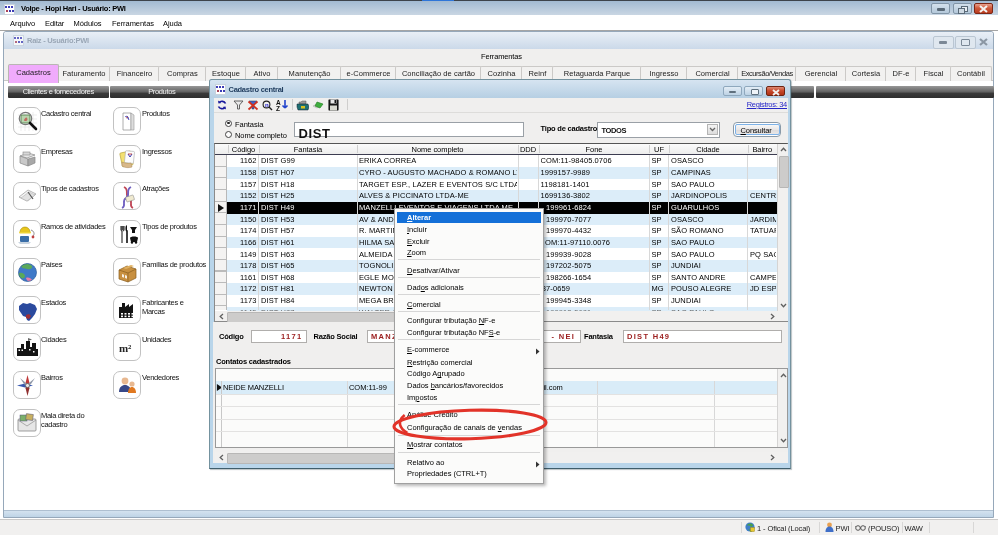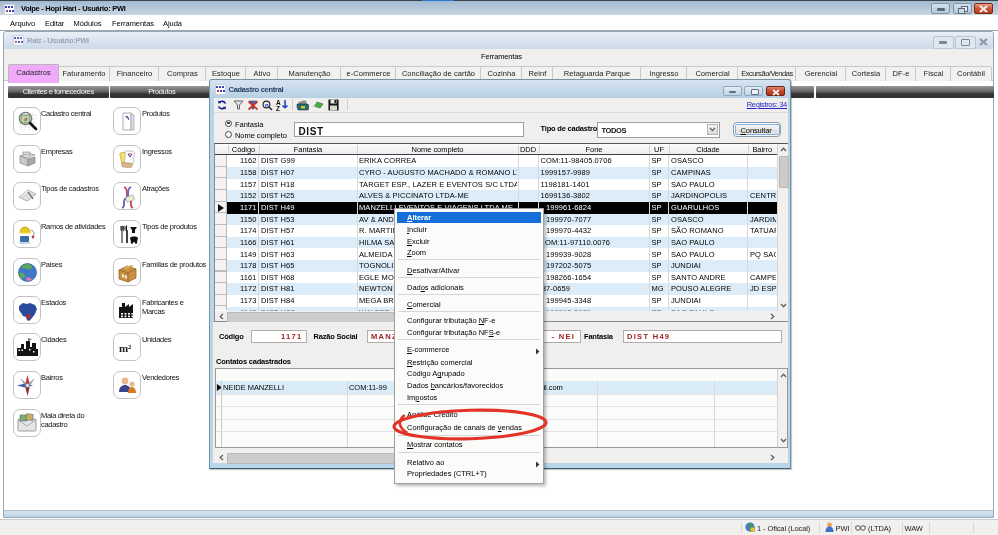--- a/index.html
+++ b/index.html
@@ -326,21 +326,21 @@
   </div>
 
   <div class="abs" style="left:4px;top:32.5px;width:574px;height:30px;background:#f0efee;">
     <div class="abs" style="left:11px;top:7px;width:7px;height:7px;border:1px solid #444;border-radius:50%;background:#fdfdfd;box-sizing:border-box;">
           <div class="abs" style="left:1.2px;top:1.2px;width:2.6px;height:2.6px;background:#222;border-radius:50%;"></div>
         </div>
     <span class="abs" style="left:21px;top:7px;">Fantasia</span>
     <div class="abs" style="left:11px;top:18px;width:7px;height:7px;border:1px solid #444;border-radius:50%;background:#fdfdfd;box-sizing:border-box;"></div>
     <span class="abs" style="left:21px;top:18px;">Nome completo</span>
     <div class="fld" style="left:80px;top:9px;width:227.5px;height:13.5px;">
-          <span class="abs" style="left:3.5px;top:3px;font-weight:bold;font-size:10px;letter-spacing:0.6px;color:#111;">DIST</span>
+          <span class="abs" style="left:3.5px;top:3px;font-weight:bold;font-size:13px;letter-spacing:0.6px;color:#111;">DIST</span>
         </div>
     <span class="abs" style="left:326.5px;top:11px;font-weight:bold;letter-spacing:-0.2px;white-space:nowrap;">Tipo de cadastro</span>
     <div class="fld" style="left:383px;top:9px;width:121px;height:14px;">
       <span class="abs" style="left:3.5px;top:3.5px;font-weight:bold;font-size:7.5px;letter-spacing:-0.4px;color:#111;">TODOS</span>
       <div class="abs" style="left:108.5px;top:1px;width:11px;height:11px;background:linear-gradient(#f4f4f4,#dcdcdc);border:1px solid #b4b4b4;box-sizing:border-box;">
             <svg width="7" height="5" viewBox="0 0 7 5" style="position:absolute;left:1px;top:2px;">
               <path d="M1 1l2.5 2.5L6 1" fill="none" stroke="#666" stroke-width="1.3"></path>
             </svg>
           </div>
     </div>
@@ -641,20 +641,20 @@
         <circle cx="4.5" cy="3" r="2.4" fill="#e8a050"></circle>
         <path d="M0.5 10c0-4 2-5.5 4-5.5s4 1.5 4 5.5z" fill="#3f6fc8"></path>
       </svg>
   <span class="abs statxt" style="left:835.5px;top:4px;">PWI</span>
   <div class="ssep" style="left:850.5px;"></div>
   <svg class="abs" style="left:855px;top:4px;" width="11" height="8" viewBox="0 0 11 8">
         <circle cx="3" cy="4" r="2.3" fill="none" stroke="#555" stroke-width="1"></circle>
         <circle cx="8" cy="4" r="2.3" fill="none" stroke="#555" stroke-width="1"></circle>
         <path d="M5 4h1M0.5 3l-0.5-1M10.5 3l0.5-1" stroke="#555" stroke-width="0.8"></path>
       </svg>
-  <span class="abs statxt" style="left:868px;top:4px;">(LTDA)</span>
+  <span class="abs statxt" style="left:868px;top:4px;">(POUSO)</span>
   <div class="ssep" style="left:901.5px;"></div>
   <span class="abs statxt" style="left:904.5px;top:4px;">WAW</span>
   <div class="ssep" style="left:928.5px;"></div>
   <span class="abs statxt" style="left:950px;top:20px;">NUM</span>
   <div class="ssep" style="left:972.5px;"></div>
 </div>
 </div>
 
 </body></html>

